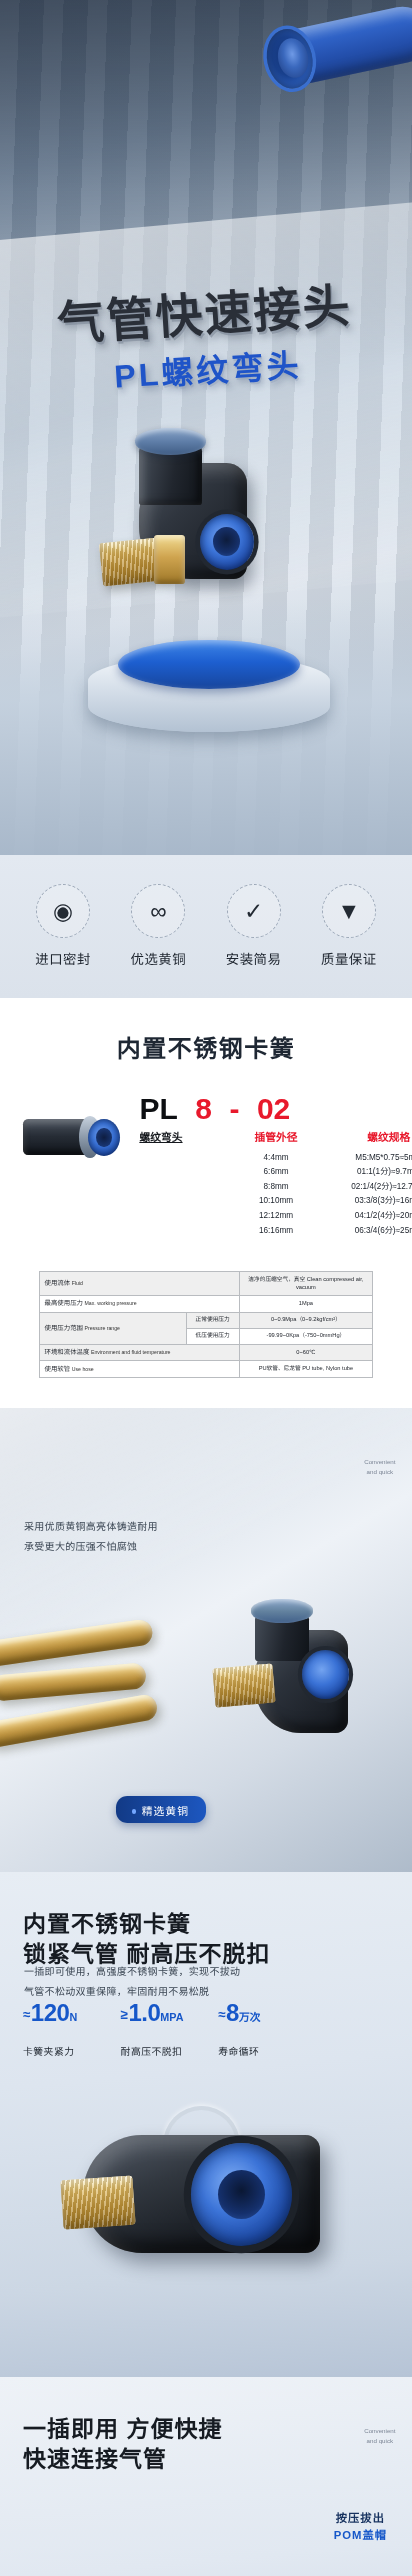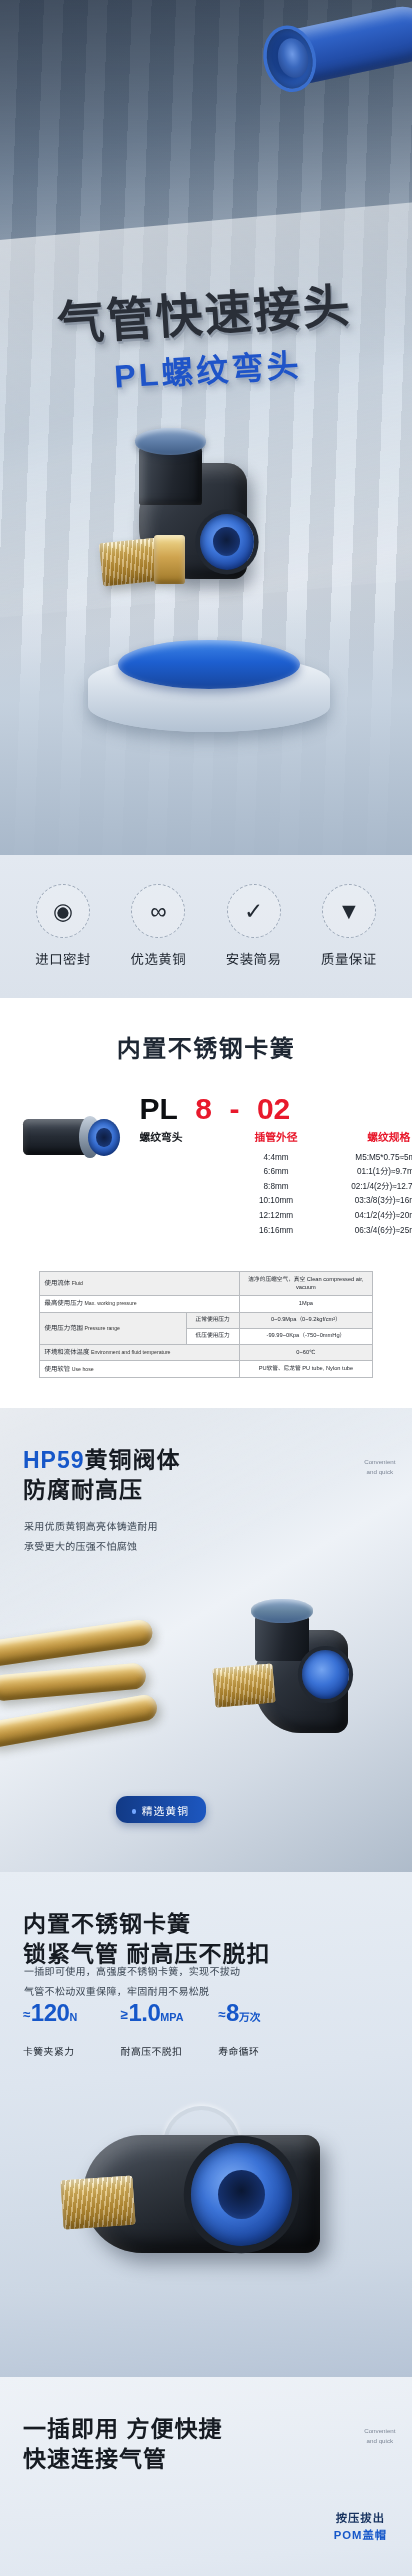--- a/index.html
+++ b/index.html
@@ -186,21 +186,21 @@
   }
   .code-pl{ color:#0d0f12;text-align:center; }
   .code-num{ color:#e8192c; }
   .code-dash{ color:#e8192c; }
   .model-cols{ display:flex; gap:8.2px; padding-left:7.2px; }
   .mcol{ }
   .mcol-1{ width:83px; }
   .mcol-2{ width:91px; text-align:center; }
   .mcol-3{ width:118px; text-align:center; }
   .mcol-head{ font-size:10.8px; font-weight:bold; margin-bottom:6.2px; }
-  .mcol-1 .mcol-head{ color:#16191e; }
+  .mcol-1 .mcol-head{ color:#16191e;text-decoration:underline; }
   .mcol-2 .mcol-head, .mcol-3 .mcol-head{ color:#e8192c; }
   .mcol-item{ font-size:8.2px; color:#20262f; line-height:1.78; white-space:nowrap; }
 
   
   .ptable-wrap{ width:412px; background:#fff; padding:5.2px 39px 30px; }
   table.ptable{ width:100%; border-collapse:collapse; }
   table.ptable td{
     border:0.5px solid #b9bcc0; padding:3.6px 4.6px; font-size:5.7px; color:#1d2128;
     line-height:1.35;
   }
@@ -507,24 +507,20 @@
         </td>
         <td class="pt-val">PU软管、尼龙管  PU tube, Nylon tube</td>
       </tr>
     </tbody>
       </table>
   </div>
 
   <section class="brass-sec">
     <div class="shine"></div>
 
-    <div class="blk-title">
-      <h2><span class="hl">HP59</span><span>黄铜阀体</span></h2>
-      <h2>防腐耐高压</h2>
-    </div>
 
     <div class="blk-desc" style="white-space:pre-line">采用优质黄铜高亮体铸造耐用
 承受更大的压强不怕腐蚀</div>
 
     <div class="corner-en">
       <div>Convenient</div>
       <div>and quick</div>
     </div>
 
     <div class="brass-rods">

